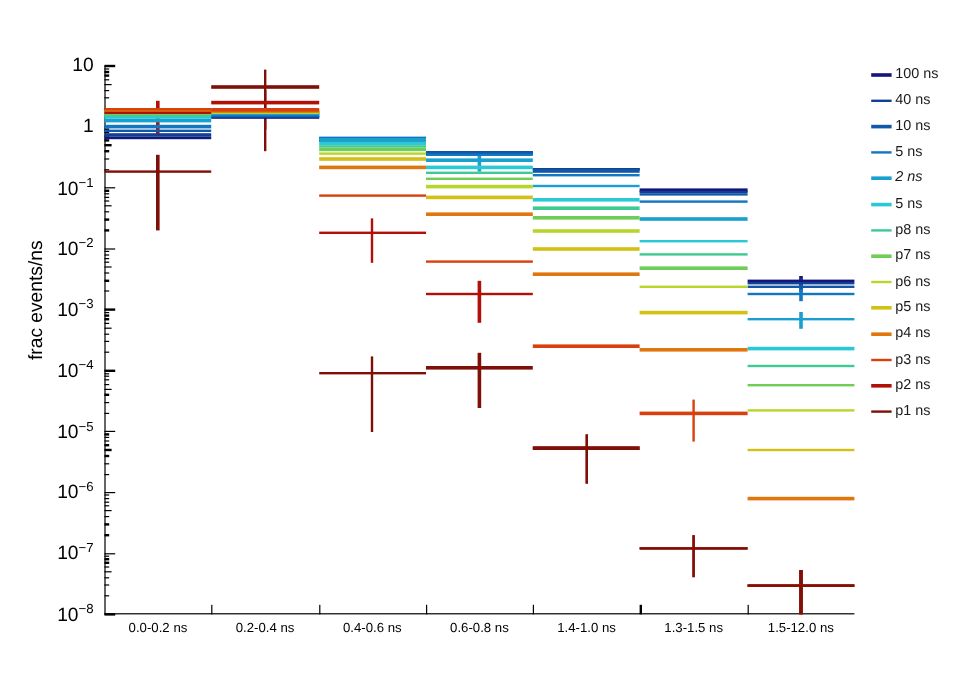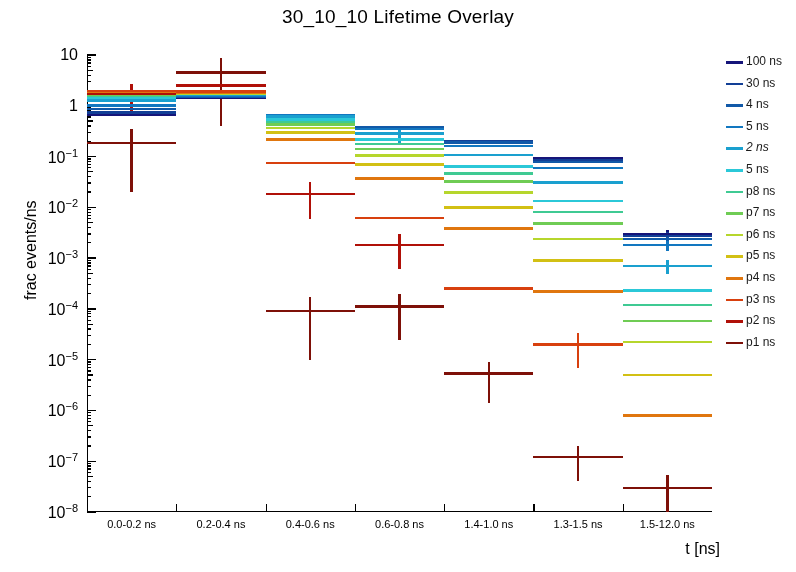--- a/index.html
+++ b/index.html
@@ -33,24 +33,22 @@
           font-size:11px;}
   .lgrow{position:absolute;left:0;height:21px;width:72px;}
   .lgline{position:absolute;left:2px;top:9px;width:17px;height:2.6px;}
   .lgtxt{position:absolute;left:22px;top:2px;font-size:12px;color:#1a1a1a;}
 </style>
 </head>
 <body>
 
 <div id="root">
 
-  <div id="title">30_10_10 Lifetime Overlay</div>
 
   <div id="ytitle">frac events/ns</div>
-  <div id="xtitle">t [ns]</div>
 
   <div id="plot">
     <div id="frame"></div>
     <div id="yticks">
         <div class="tick maj" style="top: -0.65px;"></div>
         <div class="tick min" style="top: 34.8421px;"></div>
         <div class="tick min" style="top: 25.9006px;"></div>
         <div class="tick min" style="top: 19.5565px;"></div>
         <div class="tick mid" style="top: 14.6356px;"></div>
         <div class="tick min" style="top: 10.615px;"></div>
@@ -284,25 +282,25 @@
       <div class="binlab" style="left: 667.357px;">1.5-12.0 ns</div>
     </div>
 
   <div id="legend">
       <div class="lgrow" style="top: 0px;">
         <div class="lgline" style="background: rgb(22, 21, 122);"></div>
         <div class="lgtxt">100 ns</div>
       </div>
       <div class="lgrow" style="top: 21.6px;">
         <div class="lgline" style="background: rgb(18, 63, 150);"></div>
-        <div class="lgtxt">30 ns</div>
+        <div class="lgtxt">40 ns</div>
       </div>
       <div class="lgrow" style="top: 43.2px;">
         <div class="lgline" style="background: rgb(17, 89, 168);"></div>
-        <div class="lgtxt">4 ns</div>
+        <div class="lgtxt">10 ns</div>
       </div>
       <div class="lgrow" style="top: 64.8px;">
         <div class="lgline" style="background: rgb(18, 119, 192);"></div>
         <div class="lgtxt">5 ns</div>
       </div>
       <div class="lgrow" style="top: 86.4px; font-style: italic;">
         <div class="lgline" style="background: rgb(26, 160, 207);"></div>
         <div class="lgtxt">2 ns</div>
       </div>
       <div class="lgrow" style="top: 108px;">

